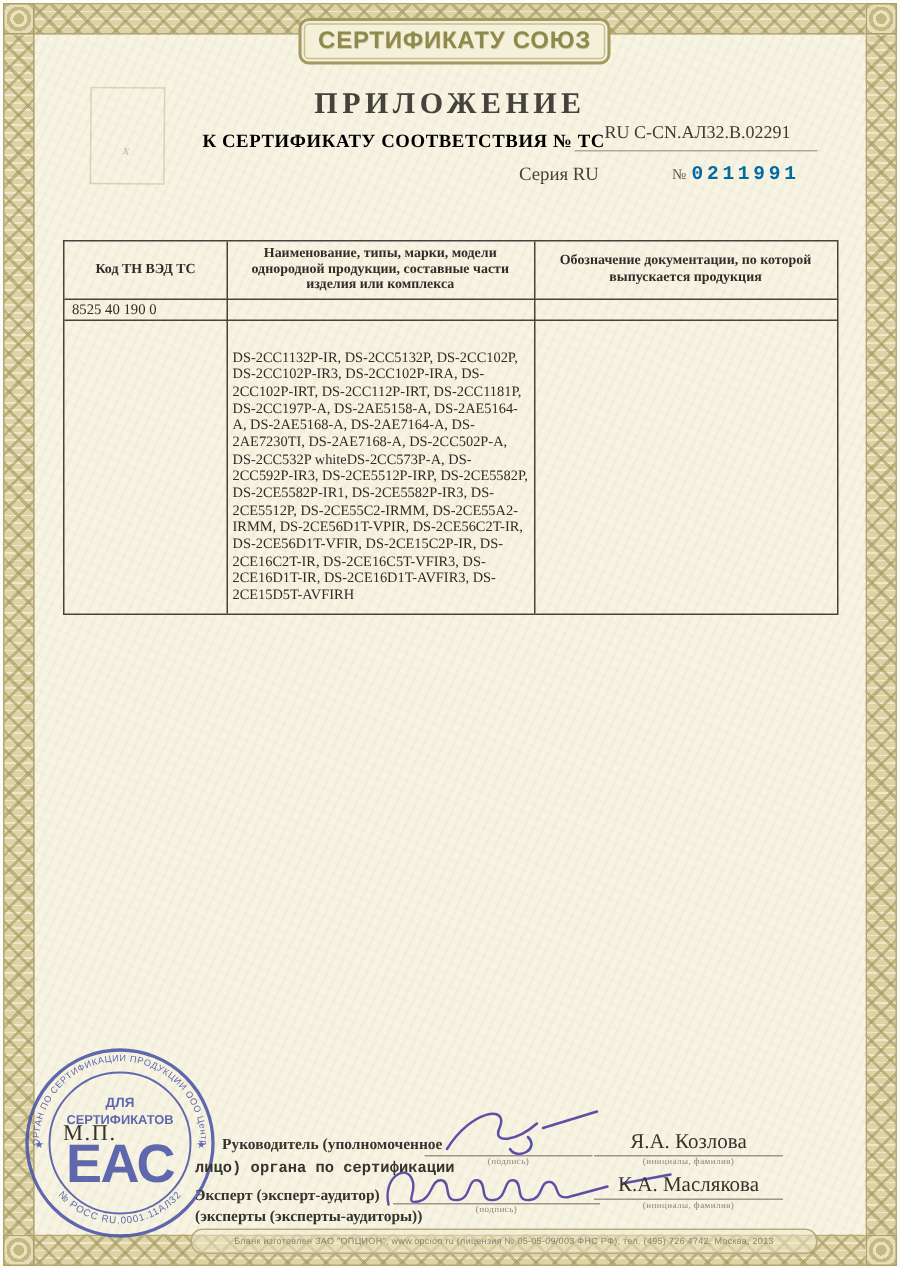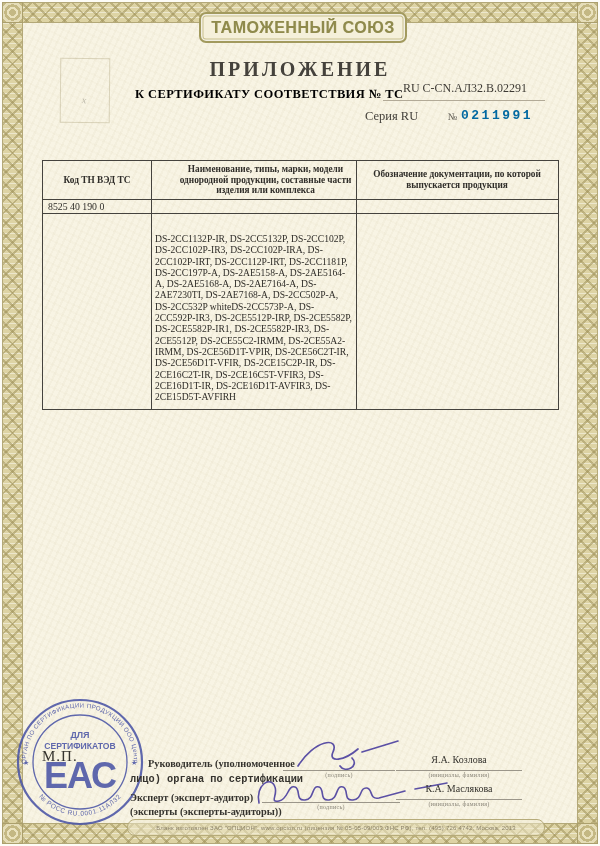--- a/index.html
+++ b/index.html
@@ -29,21 +29,21 @@
      border:2px solid #a29a5e;border-radius:7px;box-shadow:inset 0 0 0 1.5px rgba(255,255,255,.75), inset 0 0 0 2.5px #c9c08c;
      display:flex;align-items:center;justify-content:center;z-index:5;}
   .banner span{font-family:"Liberation Sans",sans-serif;font-weight:bold;font-size:16px;
      letter-spacing:.5px;color:#8f8a4c;text-shadow:.4px .4px 0 rgba(143,138,76,.35);}
   
   .h-main{left:0;top:58px;width:100%;text-align:center;font-size:20px;font-weight:bold;
      letter-spacing:3px;color:#45423c;}
   .h-sub{left:135px;top:87px;font-size:12.5px;font-weight:bold;color:#000000;letter-spacing:.4px;}
   .cert-no{left:385px;top:81px;width:160px;text-align:center;font-size:12px;color:#3d3a34;}
   .cert-line{left:383px;top:100px;width:162px;height:1px;background:#b2aa97;}
-  .series{left:365px;top:109px;font-size:12.5px;color:#45423c;}
+  .series{left:346px;top:109px;font-size:12.5px;color:#45423c;}
   .no-sign{left:448px;top:111px;font-size:10px;color:#5a564e;}
   .serial{left:461px;top:108px;font-family:"Liberation Mono",monospace;font-weight:bold;
      font-size:13px;letter-spacing:2.5px;}
   
   .wmark{left:60px;top:58px;width:48px;height:63px;border:1px solid rgba(168,158,118,.38);transform:rotate(.5deg);}
   .pencil-x{left:82px;top:95px;font-size:9px;color:#9a988c;transform:rotate(12deg);opacity:.65;}
   
   .tbl{left:42px;top:160px;width:515px;height:248px;border:1px solid #45433e;}
   .vline{position:absolute;top:0;bottom:0;width:1px;background:#45433e;}
   .hline{position:absolute;left:0;right:0;height:1px;background:#45433e;}
@@ -51,21 +51,21 @@
       text-align:center;font-weight:bold;font-size:9.3px;line-height:10.6px;color:#2f2d29;padding:0 6px;box-sizing:border-box;}
   .code-cell{position:absolute;left:5px;top:40px;font-size:9.8px;color:#2f2d29;}
   .models-cell{position:absolute;left:112px;top:56px;width:197px;font-size:9.6px;
       line-height:11.3px;color:#2e2c28;margin-top:16px;}
   
   .mp{left:42px;top:748px;font-size:15px;color:#35332e;letter-spacing:1px;}
   .stamp-wrap{left:14px;top:696px;width:132px;height:132px;opacity:.88;}
   .sig-label{font-size:10.3px;font-weight:bold;color:#35332e;}
   .tiny{font-size:6px;color:#8a867a;text-align:center;letter-spacing:.3px;}
   .sline{height:1px;background:#9b968a;}
-  .name{font-size:10px;color:#35332e;text-align:center;}
+  .name{font-size:14px;color:#35332e;text-align:center;}
   .fineprint{left:127px;top:819px;width:416px;height:15px;border:1px solid #b6ab7a;border-radius:8px;
      display:flex;align-items:center;justify-content:center;
      font-family:"Liberation Sans",sans-serif;font-size:6px;color:#8b8268;letter-spacing:.2px;
      background:rgba(240,233,205,.5);}
   svg text{font-family:"Liberation Sans",sans-serif;}
 </style>
 </head>
 <body>
 
 <div class="page">
@@ -74,41 +74,41 @@
   <div class="band band-top"></div>
   <div class="band band-bottom"></div>
   <div class="band band-left"></div>
   <div class="band band-right"></div>
   <div class="corner" style="left:2px;top:2px;"></div>
   <div class="corner" style="right:2px;top:2px;"></div>
   <div class="corner" style="left:2px;bottom:2px;"></div>
   <div class="corner" style="right:2px;bottom:2px;"></div>
 
   <div class="abs banner">
-    <span>ТАМОЖЕННЫЙ СОЮЗ</span>
+    <span>СЕРТИФИКАТУ СОЮЗ</span>
   </div>
 
   <div class="abs h-main">ПРИЛОЖЕНИЕ</div>
   <div class="abs h-sub">К СЕРТИФИКАТУ СООТВЕТСТВИЯ  № ТС</div>
   <div class="abs cert-no">RU C-CN.АЛ32.В.02291</div>
   <div class="abs cert-line"></div>
   <div class="abs series">Серия  RU</div>
   <div class="abs no-sign">№</div>
   <div class="abs serial" style="color:#0369a1;">0211991</div>
 
   <div class="abs wmark"></div>
   <div class="abs pencil-x">х</div>
 
   <div class="abs tbl">
     <div class="vline" style="left:108px;"></div>
     <div class="vline" style="left:313px;"></div>
     <div class="hline" style="top:38px;"></div>
     <div class="hline" style="top:52px;"></div>
     <div class="th" style="left:0;width:108px;text-align:right;">Код ТН ВЭД ТС</div>
-    <div class="th" style="left:120px;width:205px;">Наименование, типы, марки, модели однородной продукции, составные части изделия или комплекса</div>
+    <div class="th" style="left:108px;width:205px;">Наименование, типы, марки, модели однородной продукции, составные части изделия или комплекса</div>
     <div class="th" style="left:313px;width:202px;">Обозначение документации, по которой выпускается продукция</div>
     <div class="code-cell">8525 40 190 0</div>
     <div class="models-cell">DS-2CC1132P-IR, DS-2CC5132P, DS-2CC102P, DS-2CC102P-IR3, DS-2CC102P-IRA, DS-2CC102P-IRT, DS-2CC112P-IRT, DS-2CC1181P, DS-2CC197P-A, DS-2AE5158-A, DS-2AE5164-A, DS-2AE5168-A, DS-2AE7164-A, DS-2AE7230TI, DS-2AE7168-A, DS-2CC502P-A, DS-2CC532P whiteDS-2CC573P-A, DS-2CC592P-IR3, DS-2CE5512P-IRP, DS-2CE5582P, DS-2CE5582P-IR1, DS-2CE5582P-IR3, DS-2CE5512P, DS-2CE55C2-IRMM, DS-2CE55A2-IRMM, DS-2CE56D1T-VPIR, DS-2CE56C2T-IR, DS-2CE56D1T-VFIR, DS-2CE15C2P-IR, DS-2CE16C2T-IR, DS-2CE16C5T-VFIR3, DS-2CE16D1T-IR, DS-2CE16D1T-AVFIR3, DS-2CE15D5T-AVFIRH</div>
   </div>
 
   <div class="abs mp">М.П.</div>
 
   <div class="abs stamp-wrap">
     <svg width="132" height="132" viewBox="0 0 132 132">
       <defs>

